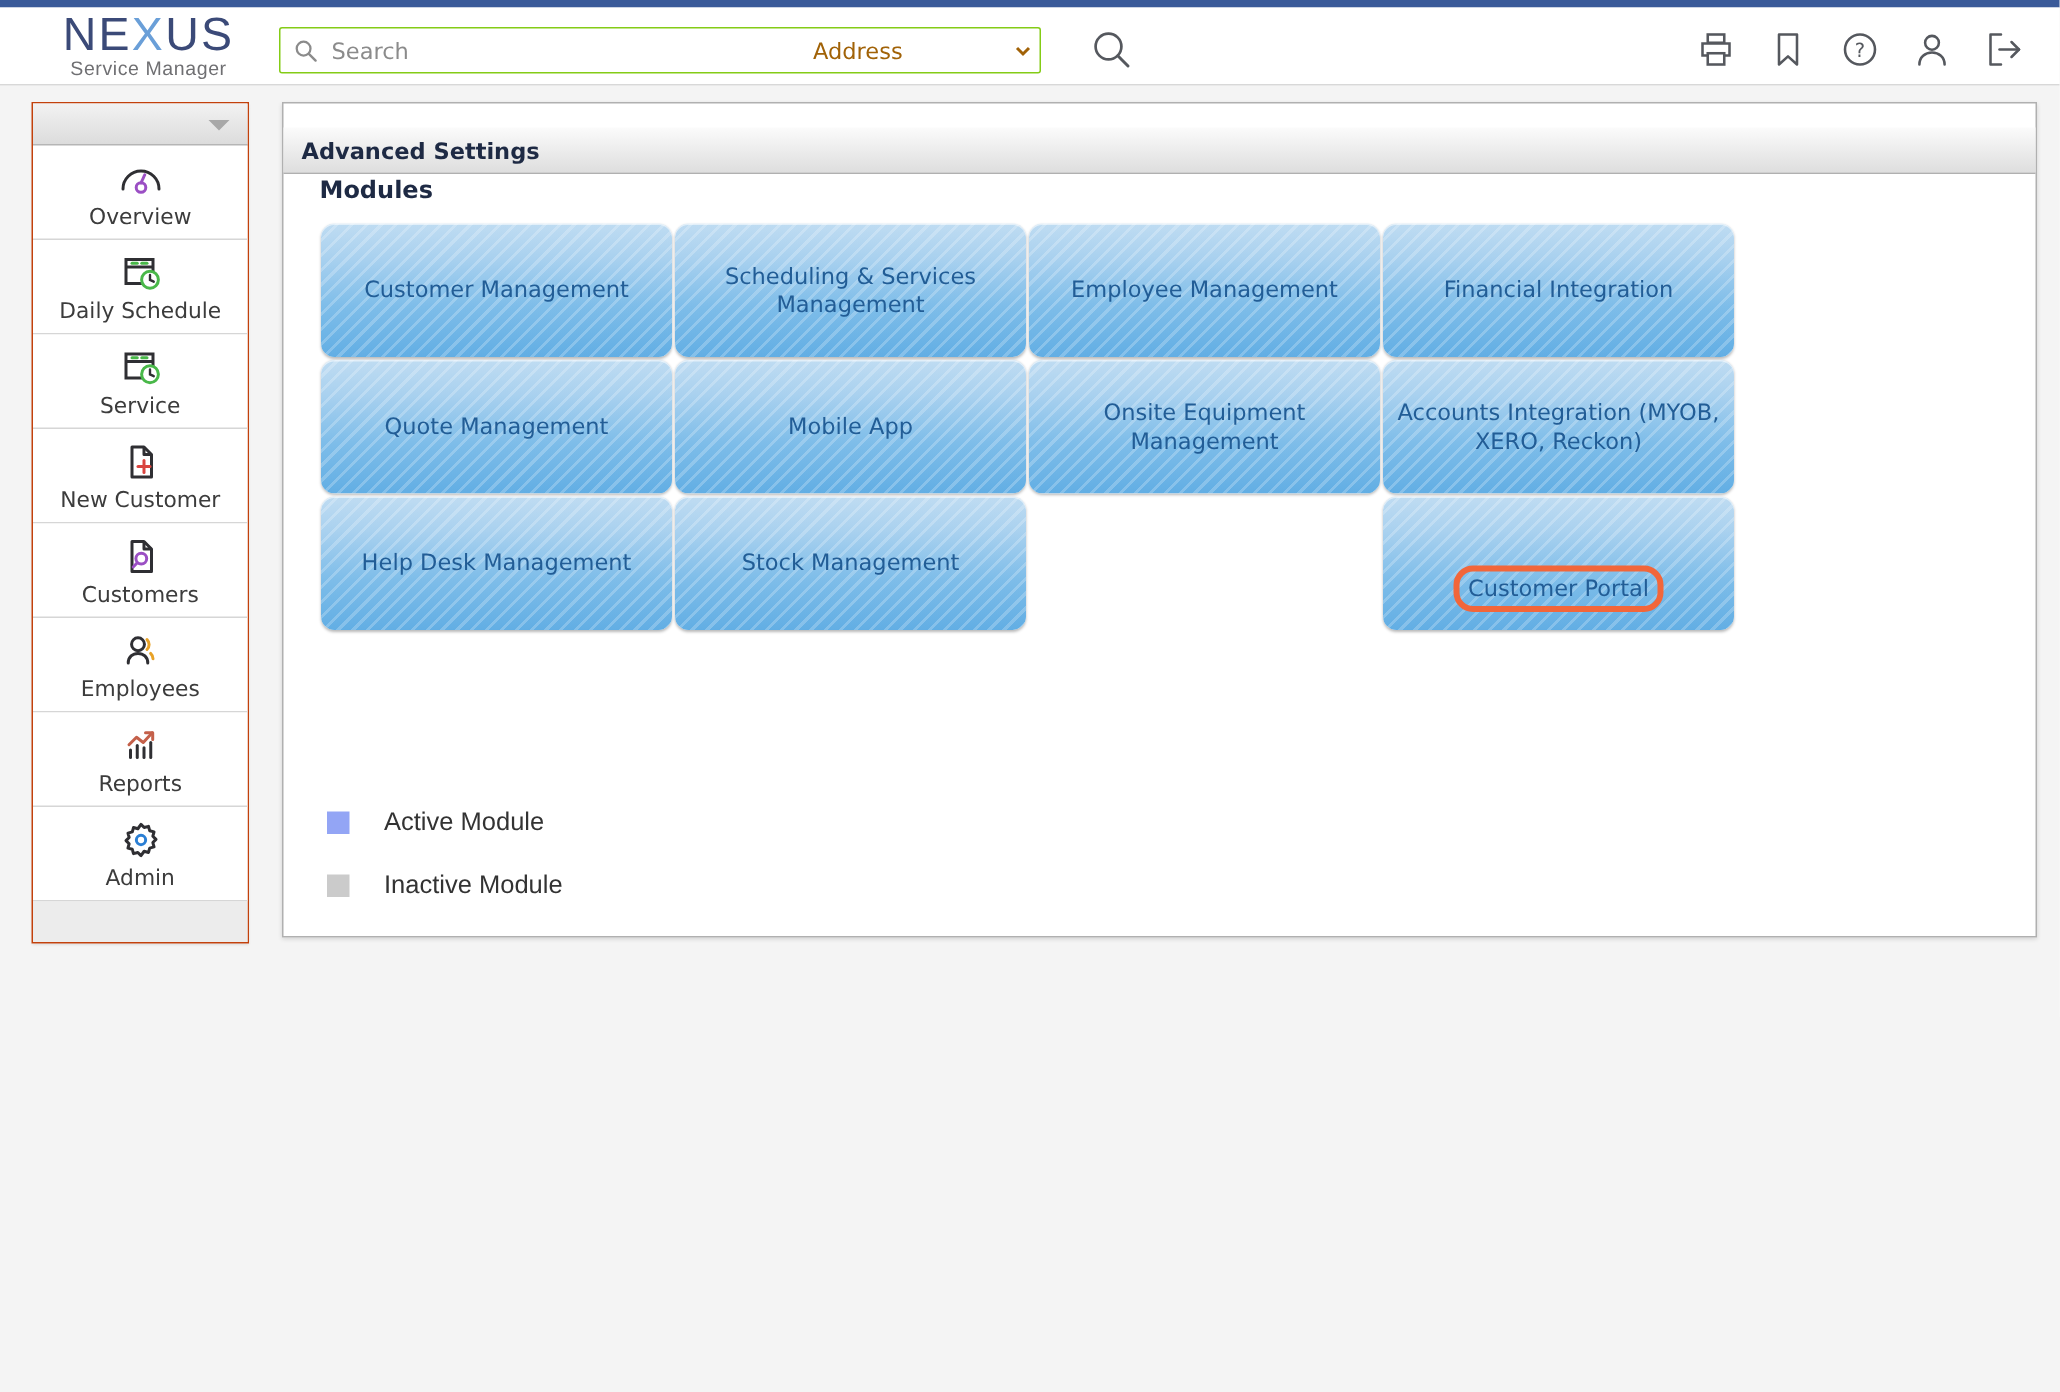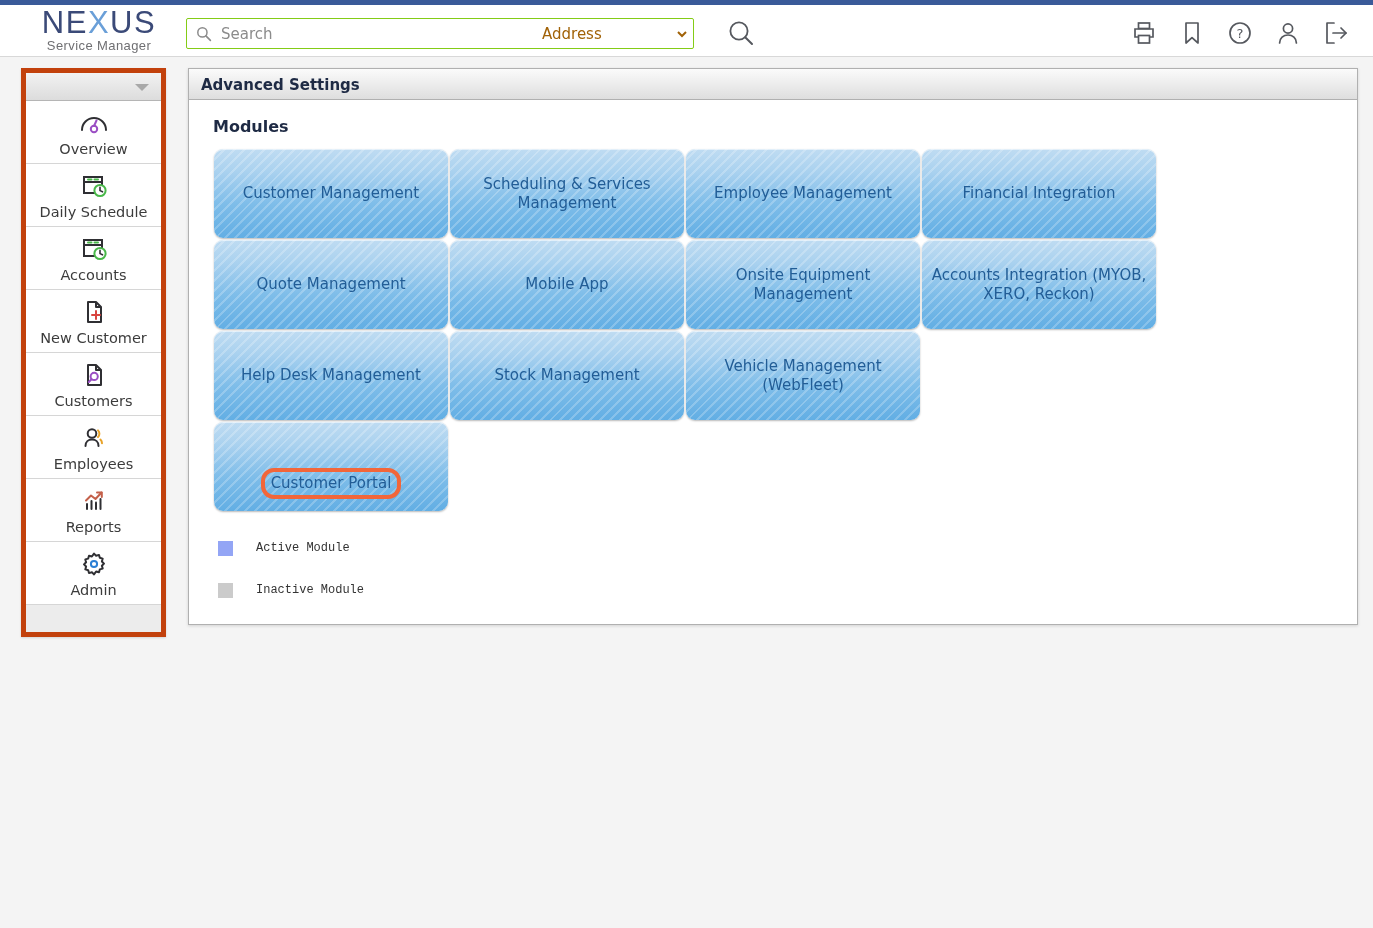--- a/index.html
+++ b/index.html
@@ -101,21 +101,21 @@
     width: 26px; height: 26px;
     cursor: pointer;
     display: block;
   }
 
   
   #sidebar {
     position: absolute; left: 21px; top: 68px;
     width: 145px;
     background: #ffffff;
-    border: 5px solid #c2410c;
+    border: 1px solid #c2410c;
     box-shadow: 0 1px 2px rgba(0,0,0,.12);
   }
   #sidebar-header {
     position: relative;
     height: 28px;
     background: linear-gradient(#f2f2f2, #dcdcdc);
     border-bottom: 1px solid #b5b5b5;
     cursor: pointer;
   }
   #sidebar-collapse-chevron {
@@ -155,20 +155,21 @@
     width: 1170px; height: 557px;
     background: #ffffff;
     border: 1px solid #b0b0b0;
     box-shadow: 0 1px 3px rgba(0,0,0,.14);
   }
   #panel-title-bar {
     position: relative;
     height: 31px;
     background: linear-gradient(#fbfbfb, #dedede);
     border-bottom: 1px solid #b0b0b0;
+    margin-top: 16px;
   }
   #panel-title {
     position: absolute; left: 12px; top: 7px;
     font-size: 15px;
     font-weight: bold;
     color: #1e2a44;
     font-family: "DejaVu Sans", sans-serif;
   }
   #section-title {
     position: absolute; left: 24px; top: 48px;
@@ -226,24 +227,24 @@
   .legend-row {
     display: flex;
     align-items: center;
     height: 42px;
   }
   .legend-swatch {
     width: 15px; height: 15px;
     margin-left: 4px;
   }
   .legend-label {
-    font-size: 12px;
+    font-size: 17px;
     color: #333;
     margin-left: 23px;
-    font-family: Liberation Mono, monospace;
+    font-family: Liberation Sans, sans-serif;
   }
 </style>
 </head>
 <body>
 
 <div id="top-strip"></div>
 
 <div id="header">
 
   <div id="logo">
@@ -347,21 +348,21 @@
     <span class="nav-icon">
       <svg width="32" height="28" viewBox="0 0 32 28">
         <path d="M6 5h18v16H6z" fill="none" stroke="#2f2f33" stroke-width="2"></path>
         <line x1="6" y1="10" x2="24" y2="10" stroke="#2f2f33" stroke-width="2"></line>
         <line x1="10" y1="7.5" x2="13.5" y2="7.5" stroke="#49b849" stroke-width="2" stroke-linecap="round"></line>
         <line x1="16.5" y1="7.5" x2="20" y2="7.5" stroke="#49b849" stroke-width="2" stroke-linecap="round"></line>
         <circle cx="22" cy="18.5" r="5.6" fill="#fff" stroke="#49b849" stroke-width="2"></circle>
         <polyline points="22,15.3 22,18.6 24.5,19.8" fill="none" stroke="#2f2f33" stroke-width="1.6" stroke-linecap="round"></polyline>
       </svg>
     </span>
-    <span class="nav-label">Accounts</span>
+    <span class="nav-label">Service</span>
   </div>
 
   <div class="nav-item">
     <span class="nav-icon">
       <svg width="32" height="28" viewBox="0 0 32 28">
         <path d="M10 4h8l5 5v15H10z" fill="none" stroke="#2f2f33" stroke-width="2" stroke-linejoin="round"></path>
         <path d="M18 4v5h5" fill="none" stroke="#2f2f33" stroke-width="2" stroke-linejoin="round"></path>
         <line x1="14" y1="17" x2="22" y2="17" stroke="#d9443f" stroke-width="2" stroke-linecap="round"></line>
         <line x1="18" y1="13" x2="18" y2="21" stroke="#d9443f" stroke-width="2" stroke-linecap="round"></line>
       </svg>
@@ -454,23 +455,20 @@
     <div class="tile">
       <span class="tile-label">Accounts Integration (MYOB, XERO, Reckon)</span>
     </div>
 
     <div class="tile">
       <span class="tile-label">Help Desk Management</span>
     </div>
     <div class="tile">
       <span class="tile-label">Stock Management</span>
     </div>
-    <div class="tile">
-      <span class="tile-label">Vehicle Management (WebFleet)</span>
-    </div>
     <div class="tile" style="visibility:hidden"></div>
 
     <div class="tile highlighted">
       <span class="tile-label" style="border-color: rgb(242, 102, 58); margin-top: 33px;">Customer Portal</span>
     </div>
   </div>
 
   <div id="legend">
     <div class="legend-row">
       <span class="legend-swatch" style="background:#93a5f5"></span>

